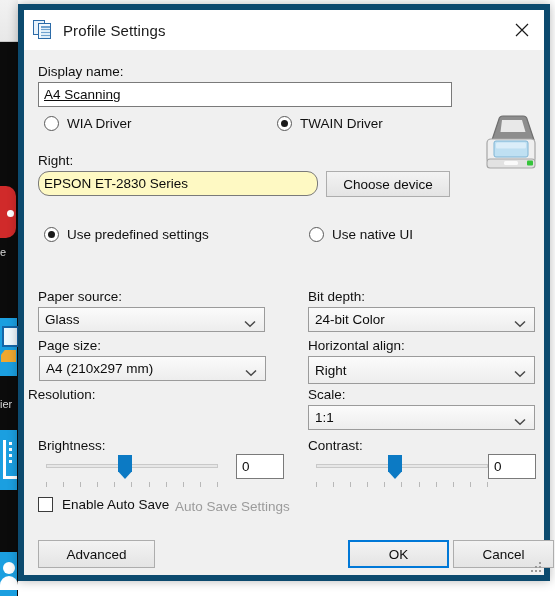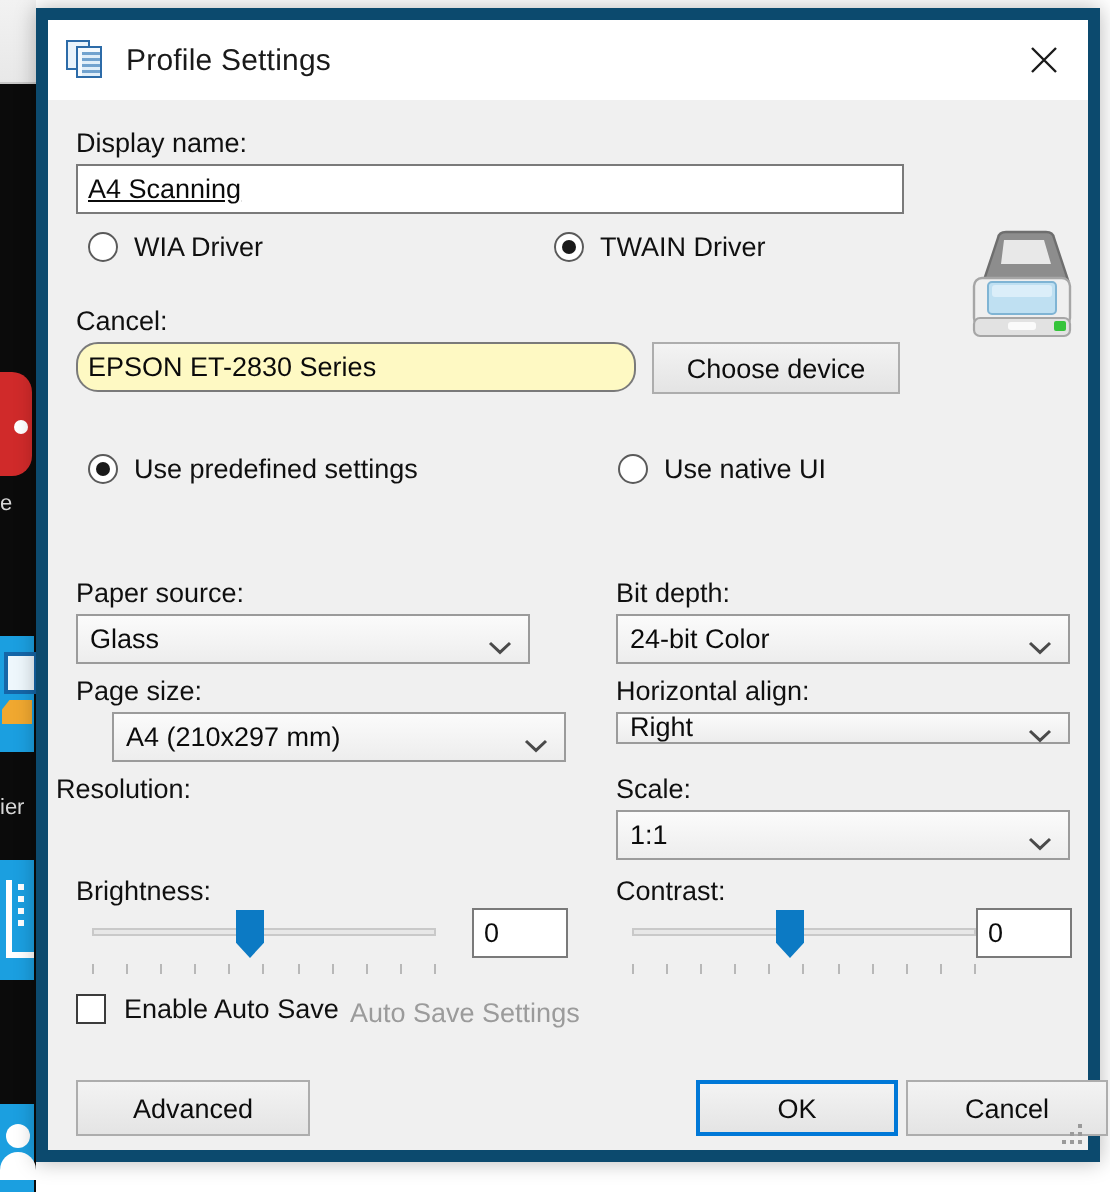--- a/index.html
+++ b/index.html
@@ -270,21 +270,21 @@
 
     <div class="radio-row" style="left:20px; top:66px;">
       <span class="radio"></span>
       <span class="radio-label">WIA Driver</span>
     </div>
     <div class="radio-row" style="left:253px; top:66px;">
       <span class="radio checked"></span>
       <span class="radio-label">TWAIN Driver</span>
     </div>
 
-    <div class="lbl" style="left:14px; top:103px;">Cancel:</div>
+    <div class="lbl" style="left:14px; top:103px;">Right:</div>
     <div class="txtbox readonly" style="left:14px; top:121px; width:280px; height:25px;">EPSON ET-2830 Series</div>
     <div class="btn" style="left:302px; top:121px; width:124px; height:26px;">Choose device</div>
 
     <div class="radio-row" style="left:20px; top:177px;">
       <span class="radio checked"></span>
       <span class="radio-label">Use predefined settings</span>
     </div>
     <div class="radio-row" style="left:285px; top:177px;">
       <span class="radio"></span>
       <span class="radio-label">Use native UI</span>
@@ -294,21 +294,21 @@
     <div class="combo" style="left:14px; top:257px; width:227px; height:25px;">
       <span>Glass</span>
       <span class="caret">
         <svg width="12" height="8" viewBox="0 0 12 8">
             <path d="M1 1.5 L6 6.2 L11 1.5" stroke="#4a4a4a" stroke-width="1.5" fill="none"></path>
           </svg>
       </span>
     </div>
 
     <div class="lbl" style="left:14px; top:288px;">Page size:</div>
-    <div class="combo" style="left:32px; top:306px; width:227px; height:25px;">
+    <div class="combo" style="left:15px; top:306px; width:227px; height:25px;">
       <span>A4 (210x297 mm)</span>
       <span class="caret">
         <svg width="12" height="8" viewBox="0 0 12 8">
             <path d="M1 1.5 L6 6.2 L11 1.5" stroke="#4a4a4a" stroke-width="1.5" fill="none"></path>
           </svg>
       </span>
     </div>
 
     <div class="lbl" style="left:4px; top:337px;">Resolution:</div>
 
@@ -316,21 +316,21 @@
     <div class="combo" style="left:284px; top:257px; width:227px; height:25px;">
       <span>24-bit Color</span>
       <span class="caret">
         <svg width="12" height="8" viewBox="0 0 12 8">
             <path d="M1 1.5 L6 6.2 L11 1.5" stroke="#4a4a4a" stroke-width="1.5" fill="none"></path>
           </svg>
       </span>
     </div>
 
     <div class="lbl" style="left:284px; top:288px;">Horizontal align:</div>
-    <div class="combo" style="left:284px; top:306px; width:227px; height:16px;align-items:flex-end;">
+    <div class="combo" style="left:284px; top:306px; width:227px; height:28px;">
       <span>Right</span>
       <span class="caret">
         <svg width="12" height="8" viewBox="0 0 12 8">
             <path d="M1 1.5 L6 6.2 L11 1.5" stroke="#4a4a4a" stroke-width="1.5" fill="none"></path>
           </svg>
       </span>
     </div>
 
     <div class="lbl" style="left:284px; top:337px;">Scale:</div>
     <div class="combo" style="left:284px; top:355px; width:227px; height:25px;">

